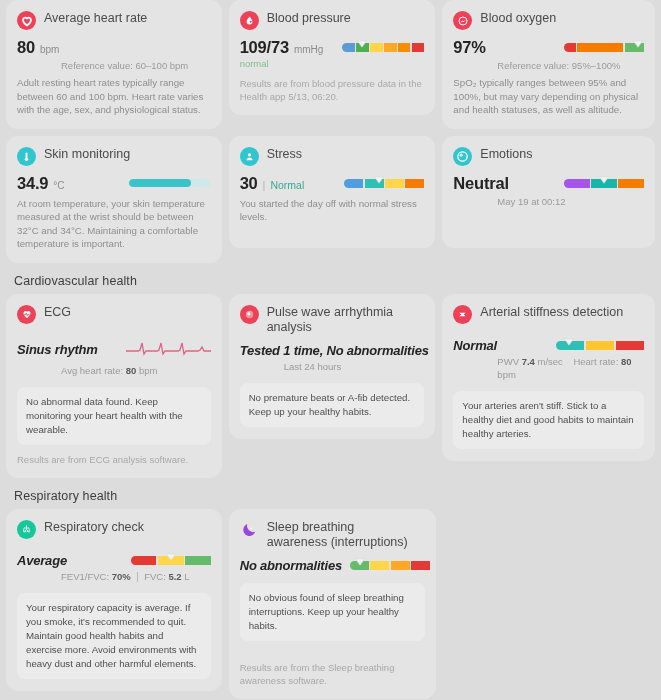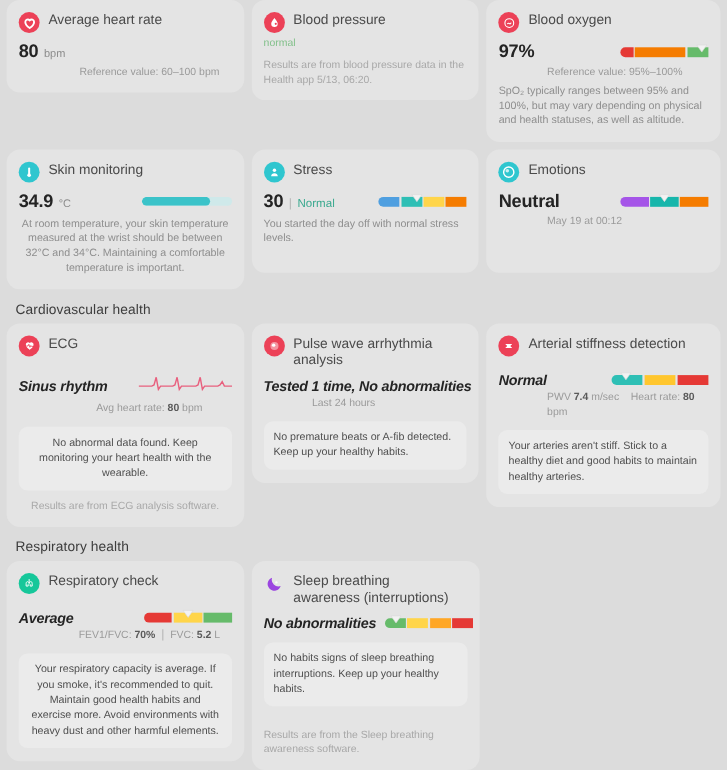--- a/index.html
+++ b/index.html
@@ -32,21 +32,21 @@
     gap: 7px;
     align-items: flex-start;
   }
   .card {
     background: #e4e4e4;
     border-radius: 12px;
     box-sizing: border-box;
     padding: 10px 11px 12px 11px;
     position: relative;
   }
-  .col1 { width: 218px; text-align: center; }
+  .col1 { width: 218px; }
   .col2 { width: 209px; }
   .col3 { width: 215px; }
 
   .card-head {
     display: flex;
     align-items: flex-start;
     gap: 8px;
     margin-bottom: 4px;
   }
   .icon {
@@ -176,31 +176,51 @@
         </span>
         <span class="card-title">Average heart rate</span>
       </div>
       <div class="metric-row">
         <div class="metric-left">
           <span class="value">80</span>
           <span class="unit">bpm</span>
         </div>
       </div>
       <div class="reference">Reference value: 60–100 bpm</div>
+      <div class="desc">Adult resting heart rates typically range between 60 and 100 bpm. Heart rate varies with the age, sex, and physiological status.</div>
     </div>
 
     <div class="card col2">
       <div class="card-head">
         <span class="icon" style="background:#ec4157">
           <svg width="11" height="11" viewBox="0 0 24 24">
               <path d="M12 3c4 5.2 6.4 8 6.4 11.2A6.4 6.4 0 0 1 5.6 14.2C5.6 11 8 8.2 12 3z" fill="#ffffff"></path>
               <circle cx="14.6" cy="14.6" r="2.1" fill="#ec4157"></circle>
             </svg>
         </span>
         <span class="card-title">Blood pressure</span>
+      </div>
+      <div class="metric-row">
+        <div class="metric-left">
+          <span class="value">109/73</span>
+          <span class="unit">mmHg</span>
+        </div>
+        <div class="gauge" style="width:82px">
+            <div class="seg" style="background: rgb(91, 155, 213); width: 16.6667%;"></div>
+            <div class="seg" style="background: rgb(76, 175, 80); width: 16.6667%;"></div>
+            <div class="seg" style="background: rgb(255, 213, 74); width: 16.6667%;"></div>
+            <div class="seg" style="background: rgb(255, 167, 38); width: 16.6667%;"></div>
+            <div class="seg" style="background: rgb(251, 140, 0); width: 16.6667%;"></div>
+            <div class="seg" style="background: rgb(229, 57, 53); width: 16.6667%;"></div>
+            <span class="marker" style="left: 24%;">
+              <svg width="11" height="11" viewBox="0 0 12 12">
+                <path d="M1 1 H11 L6 8 Z" fill="#f2f2f2" stroke="#d8d8d8" stroke-width="0.6"></path>
+              </svg>
+            </span>
+          </div>
       </div>
       <div class="sub-green">normal</div>
       <div class="note">Results are from blood pressure data in the Health app 5/13, 06:20.</div>
     </div>
 
     <div class="card col3">
       <div class="card-head">
         <span class="icon" style="background:#ec4157">
           <svg width="12" height="12" viewBox="0 0 24 24">
               <circle cx="12" cy="12" r="8" fill="none" stroke="#ffffff" stroke-width="2"></circle>
@@ -456,20 +476,20 @@
             <div class="seg" style="background: rgb(255, 213, 74); width: 25%;"></div>
             <div class="seg" style="background: rgb(255, 167, 38); width: 25%;"></div>
             <div class="seg" style="background: rgb(229, 57, 53); width: 25%;"></div>
             <span class="marker" style="left: 12%;">
               <svg width="11" height="11" viewBox="0 0 12 12">
                 <path d="M1 1 H11 L6 8 Z" fill="#f2f2f2" stroke="#d8d8d8" stroke-width="0.6"></path>
               </svg>
             </span>
           </div>
       </div>
-      <div class="inner-panel">No habits signs of sleep breathing interruptions. Keep up your healthy habits.</div>
+      <div class="inner-panel">No obvious found of sleep breathing interruptions. Keep up your healthy habits.</div>
       <div class="note" style="margin-top:20px">Results are from the Sleep breathing awareness software.</div>
     </div>
 
     <div class="col3"></div>
   </div>
 
 </div>
 
 </body></html>

